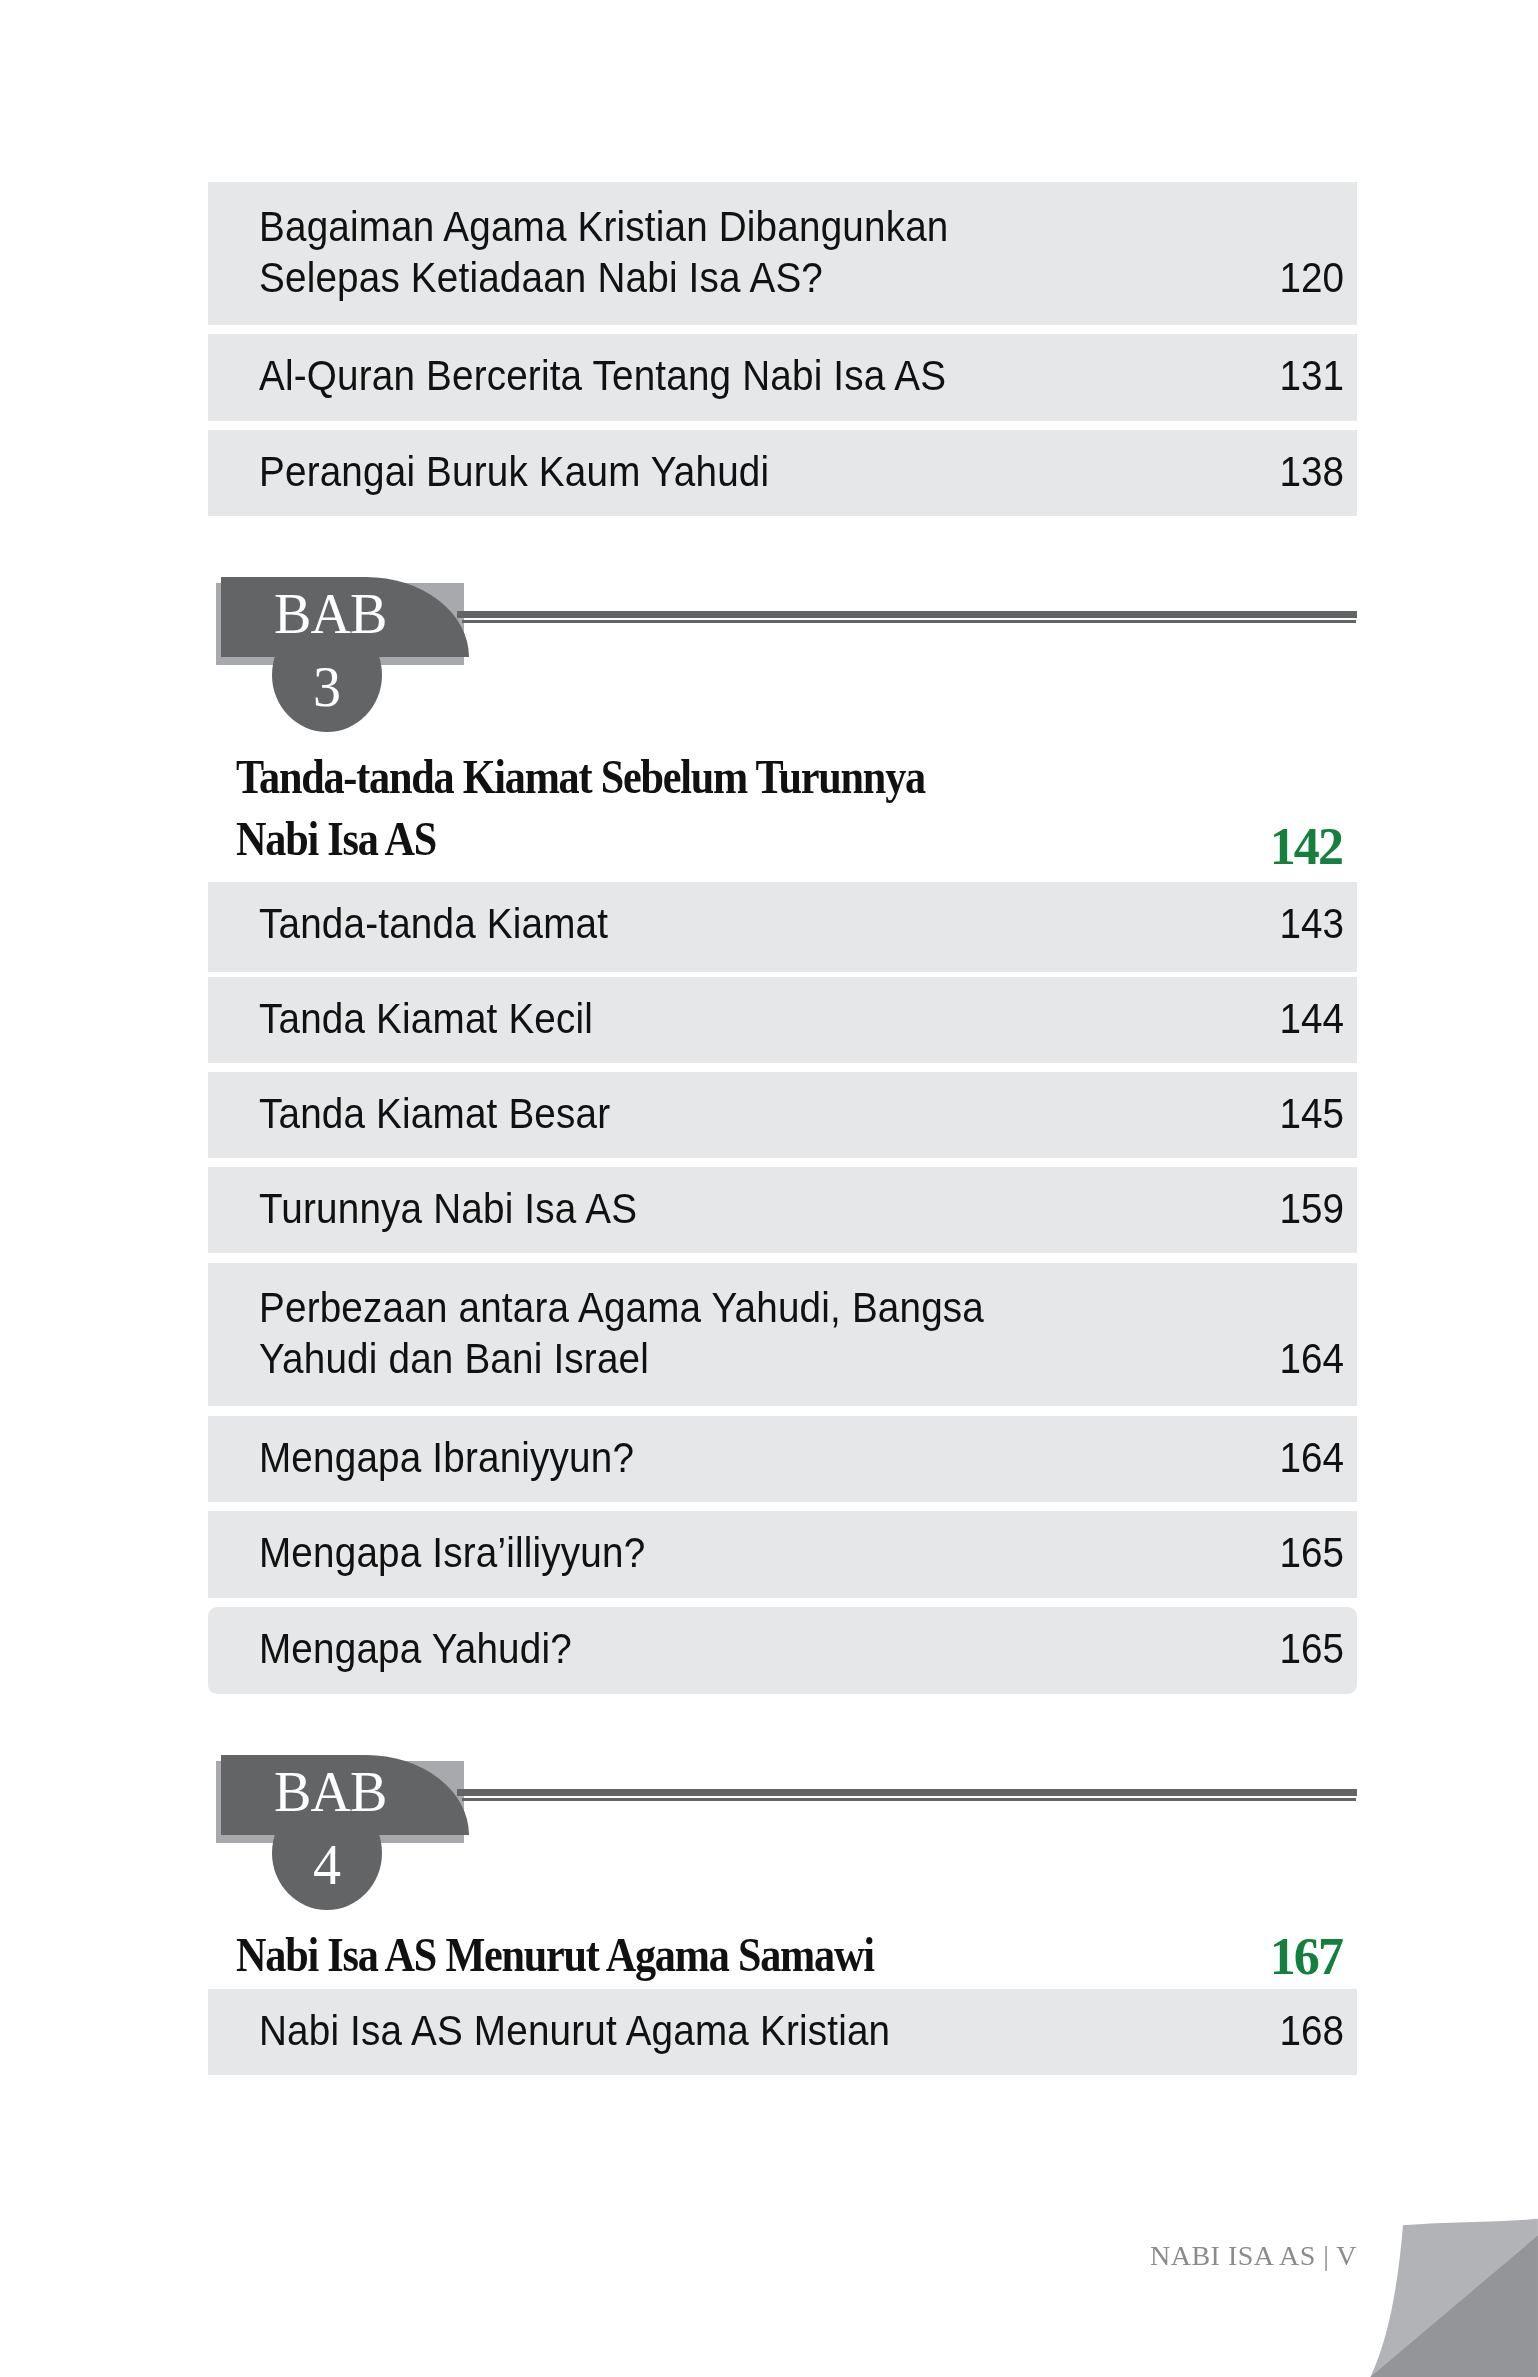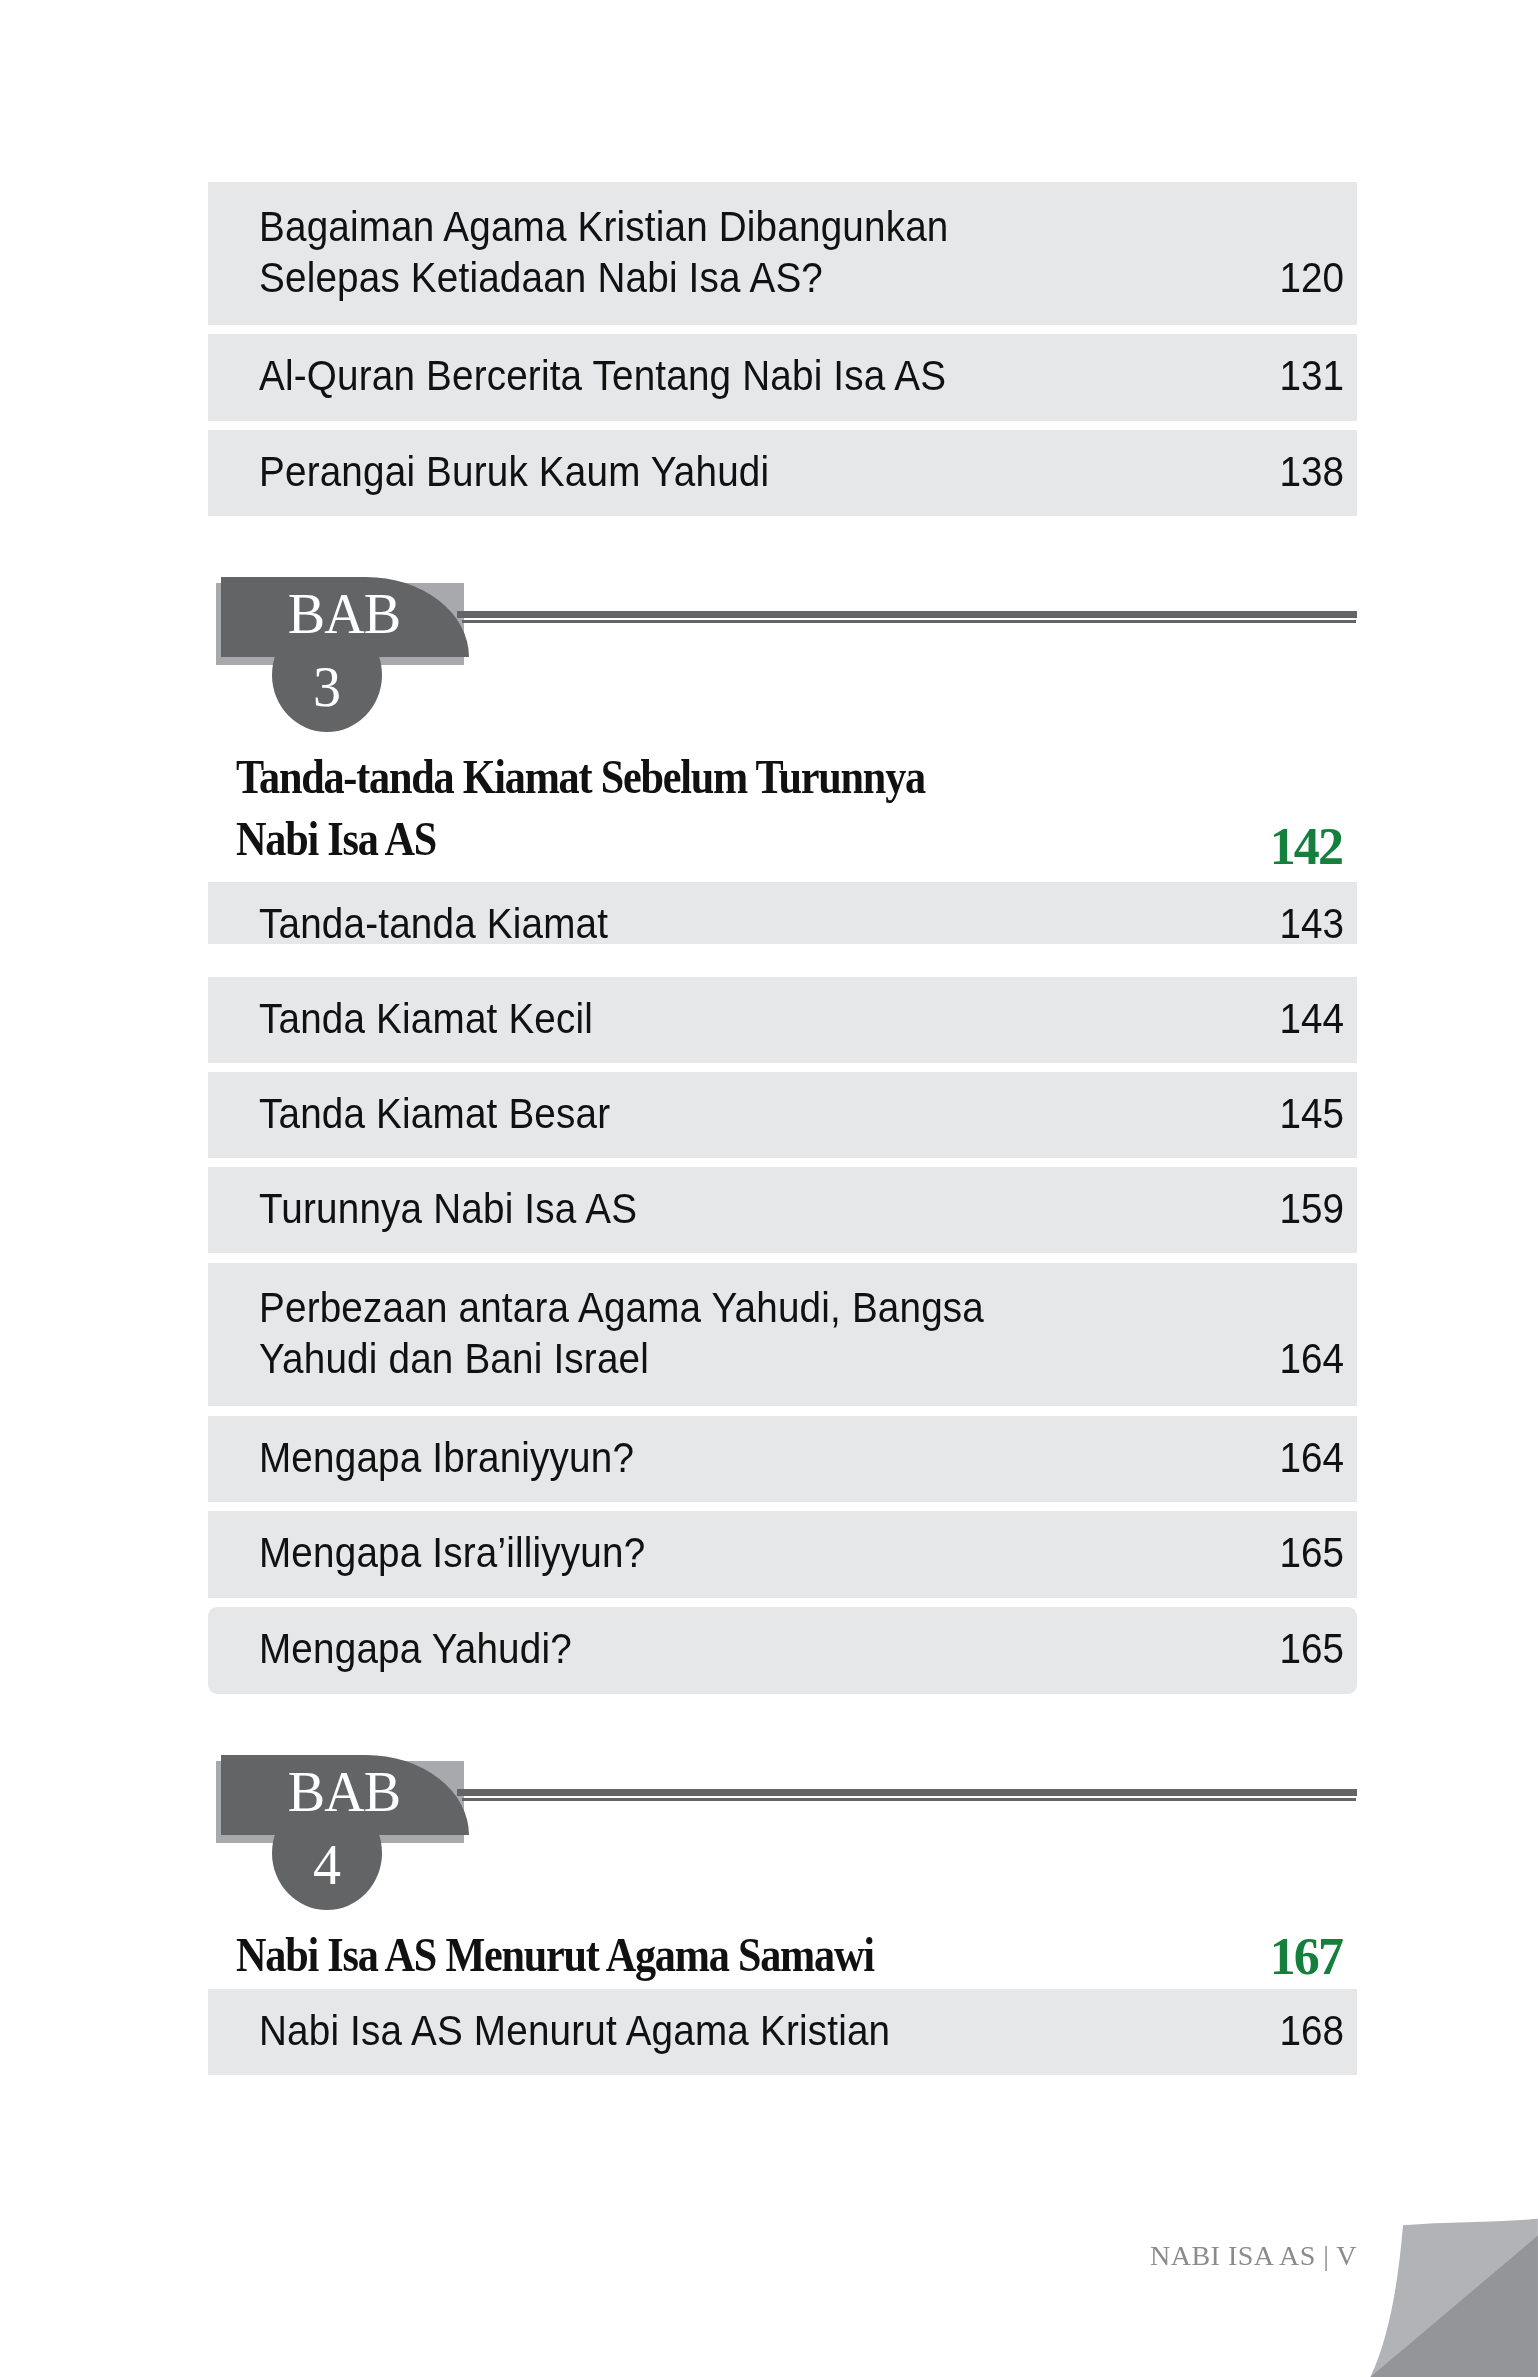--- a/index.html
+++ b/index.html
@@ -86,21 +86,20 @@
       width: 110px;
       height: 114px;
       border-radius: 50%;
       background: #636466;
     }
     .badge-word {
       position: absolute;
       left: 58px;
       top: 4.7px;
       width: 140px;
-      text-align: center;
       font-family: "Liberation Serif", serif;
       font-size: 56px;
       line-height: 65px;
       color: #ffffff;
       letter-spacing: -0.9px;
     }
     .badge-num {
       position: absolute;
       left: 56px;
       top: 78px;
@@ -193,21 +192,21 @@
   <span class="badge-word">BAB</span>
   <span class="badge-num">3</span>
 </div>
 <div class="rule-thick" style="top:611px;"></div>
 <div class="rule-thin" style="top:620px;"></div>
 
 <div class="chapter-title" style="top:746px;">Tanda-tanda Kiamat Sebelum Turunnya
 Nabi Isa AS</div>
 <div class="chapter-page" style="top:816px;">142</div>
 
-<div class="row single" style="top:882px;height:62px;text-decoration:underline;">
+<div class="row single" style="top:882px;height:90px;text-decoration:underline;">
   <span class="row-label">Tanda-tanda Kiamat</span>
   <span class="row-page">143</span>
 </div>
 <div class="row single" style="top:977px;height:86px;">
   <span class="row-label">Tanda Kiamat Kecil</span>
   <span class="row-page">144</span>
 </div>
 <div class="row single" style="top:1072px;height:86px;">
   <span class="row-label">Tanda Kiamat Besar</span>
   <span class="row-page">145</span>

